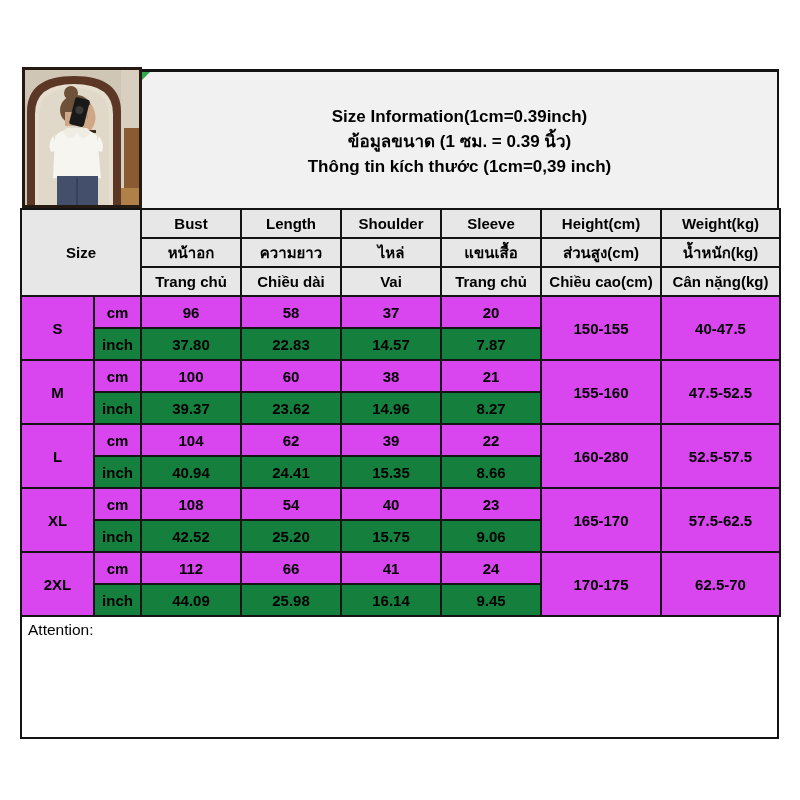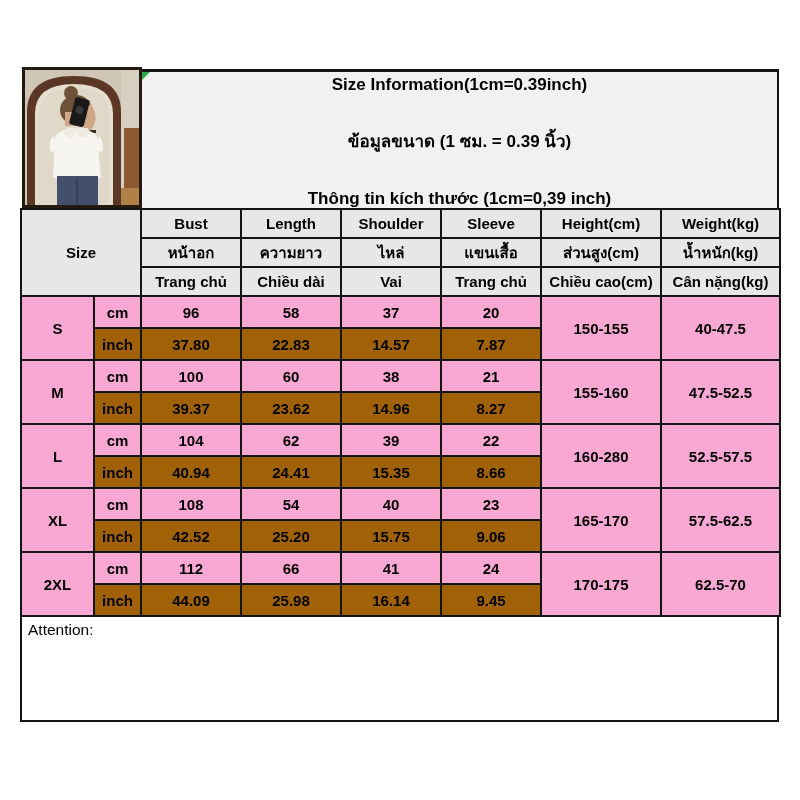--- a/index.html
+++ b/index.html
@@ -5,40 +5,40 @@
   html,body{margin:0;padding:0;background:#ffffff;}
   body{width:800px;height:800px;overflow:hidden;position:relative;
        font-family:"Liberation Sans","DejaVu Sans",sans-serif;color:#000;}
   .stage{position:absolute;left:0;top:0;width:800px;height:800px;}
 
   
   .photo{position:absolute;left:22px;top:67px;width:114px;height:135px;
          border:3px solid #241a12;background:#cfc6b6;overflow:hidden;}
   .title-cell{position:absolute;left:142px;top:69px;width:635px;height:139px;
               background:#f1f1f1;border-top:3px solid #141414;border-right:2px solid #141414;
-              display:flex;flex-direction:column;justify-content:space-between;align-items:center;}
+              display:flex;flex-direction:column;justify-content:center;align-items:center;}
   .title-cell .tline{font-weight:bold;font-size:17px;line-height:25px;text-align:center;}
   .corner-flag{position:absolute;left:0;top:0;width:0;height:0;
                border-top:8px solid #2faa4a;border-right:8px solid transparent;}
 
   
   table.size{position:absolute;left:20px;top:208px;width:759px;
              border-collapse:collapse;table-layout:fixed;}
   table.size td{border:2px solid #141414;text-align:center;vertical-align:middle;
                 padding:0;font-weight:bold;font-size:15px;overflow:hidden;white-space:nowrap;}
   tr.hrow td{height:27px;background:#e7e7e7;}
   td.size-big{background:#dedede;font-size:26px;}
   td.c-size{background:#dedede;font-size:17px;}
-  tr.r-cm td{height:30px;background:#f9a8d4;}
-  tr.r-inch td{height:30px;background:#a16207;}
+  tr.r-cm td{height:30px;background:#d946ef;}
+  tr.r-inch td{height:30px;background:#15803d;}
   td.c-merge{background:#f1f1f1;}
 
   
   .attention{position:absolute;left:20px;top:615px;width:743px;height:101px;
-             border:2px solid #141414;background:#ffffff;padding:2px 6px 0 6px;
+             border:2px solid #141414;background:#ffffff;padding:2px 6px 17px 6px;
              font-size:15.5px;line-height:21.5px;font-weight:normal;}
 </style>
 </head>
 <body>
 
 <div class="stage">
 
   <div class="photo">
     <svg width="114" height="135" viewBox="0 0 114 135">
       <rect x="0" y="0" width="114" height="135" fill="#cfc6b6"></rect>

